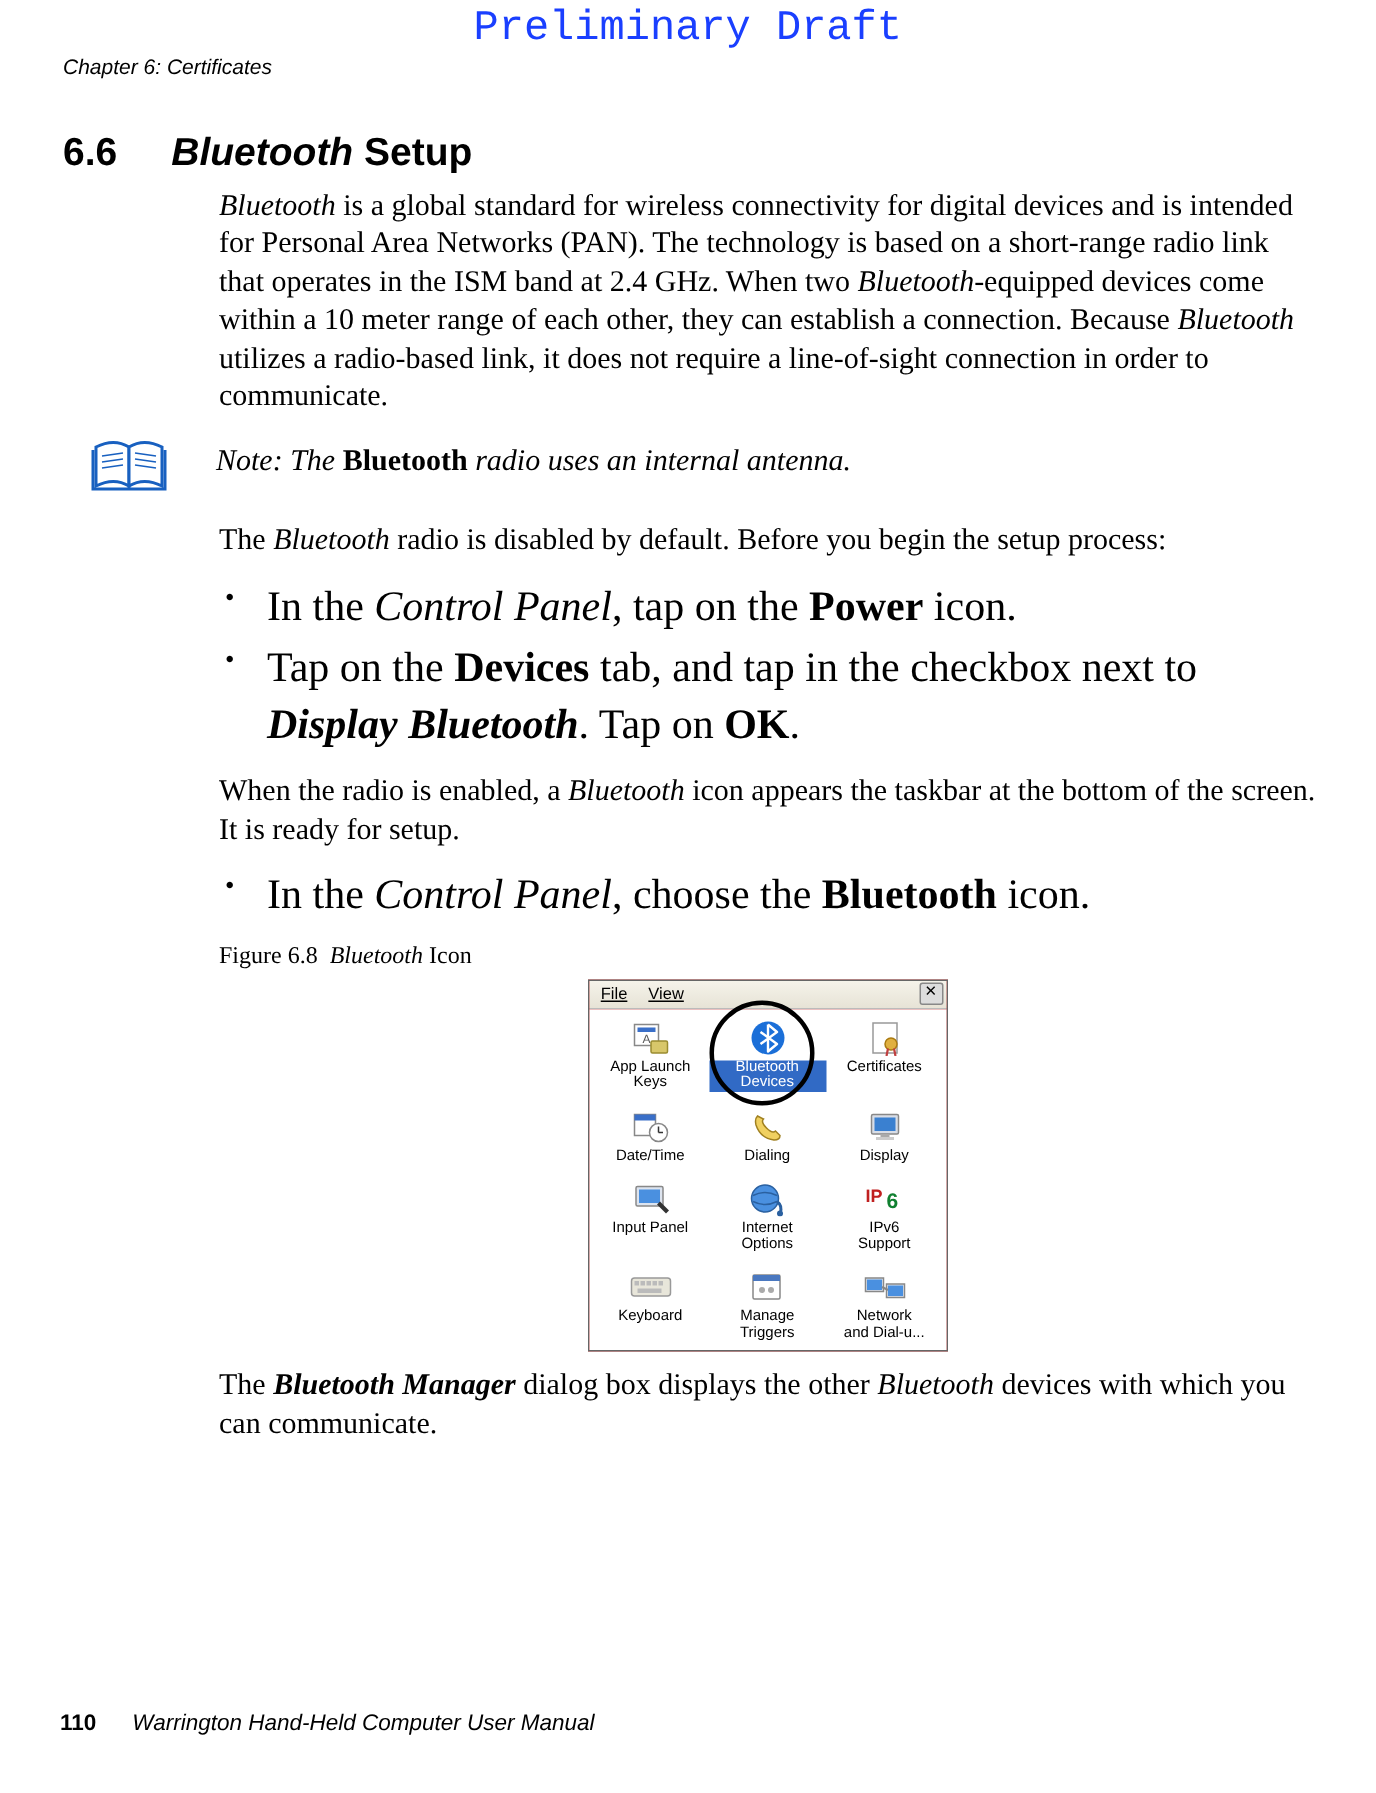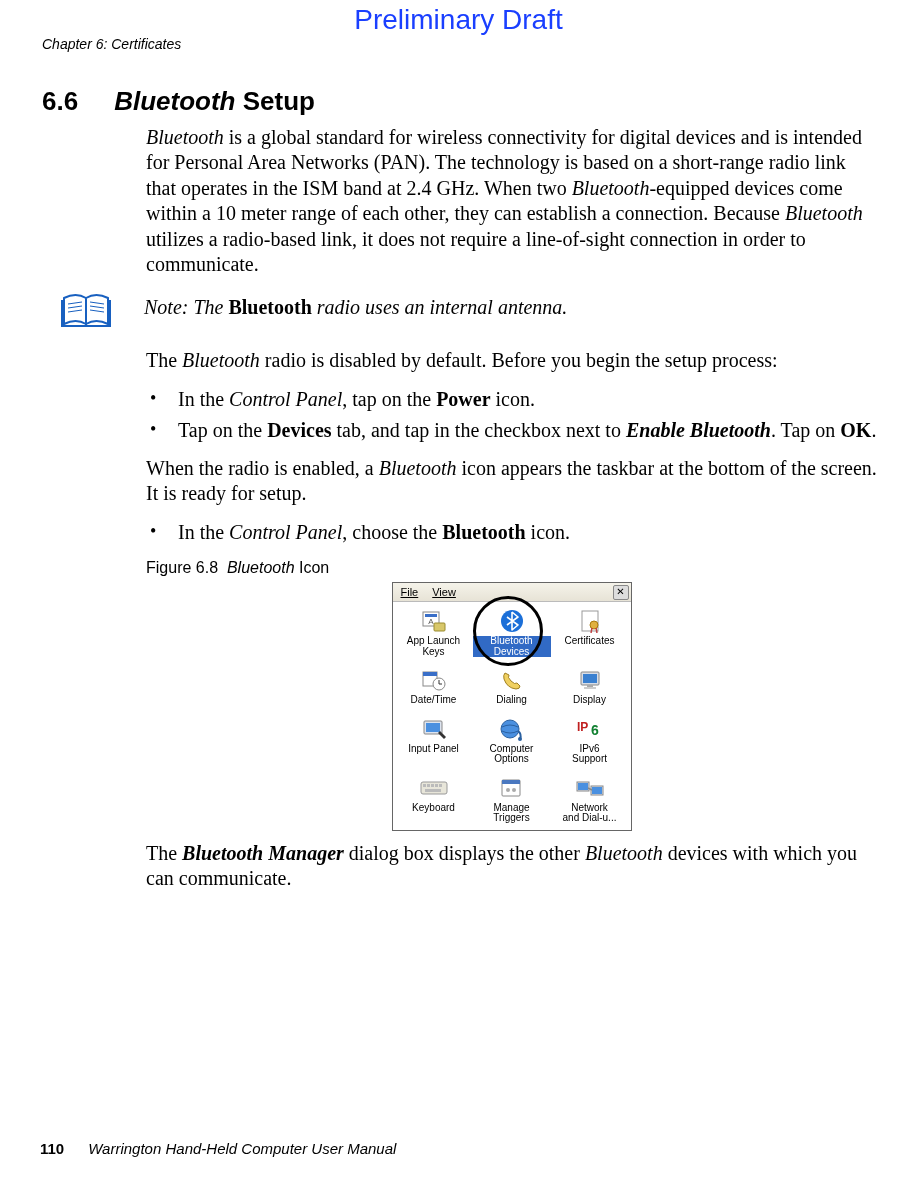--- a/index.html
+++ b/index.html
@@ -19,21 +19,21 @@
     box-sizing: border-box;
     padding: 0 40px 0 40px;
   }
   .watermark {
     position: absolute;
     top: 4px;
     left: 0;
     width: 100%;
     text-align: center;
     color: #1a3fff;
-    font-family: Liberation Sans, sans-serif;
+    font-family: Liberation Mono, monospace;
     font-size: 28px;
     font-weight: 400;
   }
   .run-head {
     font-family: "Trebuchet MS", Verdana, Arial, sans-serif;
     font-style: italic;
     font-size: 14px;
     line-height: 1.25;
     padding-top: 36px;
     padding-left: 2px;
@@ -74,32 +74,32 @@
   .note-text .bold { font-weight: bold; font-style: normal; }
   ul.bullets {
     list-style: none;
     padding: 0;
     margin: 0 0 12px 0;
   }
   ul.bullets li {
     position: relative;
     padding-left: 32px;
     margin: 4px 0;
-    font-size: 20px;
+    font-size: 28px;
     line-height: 1.35;
   }
   ul.bullets li::before {
     content: "•";
     position: absolute;
     left: 4px;
     top: 0;
     font-size: 18px;
   }
   .figure-caption {
-    font-family: Liberation Sans, sans-serif;
+    font-family: Liberation Serif, serif;
     font-size: 16px;
     margin: 4px 0 2px 0;
   }
   .figure-caption .num { font-style: normal; }
   .figure-caption .ital { font-style: italic; }
   .figure-caption .nonital { font-style: normal; }
   .figure-area {
     width: 100%;
     display: flex;
     justify-content: center;
@@ -228,21 +228,21 @@
 
   <div class="body">
     <p>
       <span>The </span><span class="ital">Bluetooth</span><span> radio is disabled by default. Before you begin the setup process:</span>
     </p>
     <ul class="bullets">
       <li>
         <span>In the </span><span class="ital">Control Panel</span><span>, tap on the </span><span class="bold">Power</span><span> icon.</span>
       </li>
       <li>
-        <span>Tap on the </span><span class="bold">Devices</span><span> tab, and tap in the checkbox next to </span><span class="bolditalic">Enable Bluetooth</span><span>. Tap on </span><span class="bold">OK</span><span>.</span>
+        <span>Tap on the </span><span class="bold">Devices</span><span> tab, and tap in the checkbox next to </span><span class="bolditalic">Display Bluetooth</span><span>. Tap on </span><span class="bold">OK</span><span>.</span>
       </li>
     </ul>
     <p>
       <span>When the radio is enabled, a </span><span class="ital">Bluetooth</span><span> icon appears the taskbar at the bottom of the screen. It is ready for setup.</span>
     </p>
     <ul class="bullets">
       <li>
         <span>In the </span><span class="ital">Control Panel</span><span>, choose the </span><span class="bold">Bluetooth</span><span> icon.</span>
       </li>
     </ul>
@@ -346,21 +346,21 @@
 
             <div class="cp-item">
               <div class="ic">
                 <svg width="28" height="24" viewBox="0 0 28 24">
                     <circle cx="12" cy="12" r="9" fill="#4a90e0" stroke="#2a60a0"></circle>
                     <path d="M4 10 Q12 6 20 10 M4 14 Q12 18 20 14" stroke="#2a60a0" fill="none"></path>
                     <path d="M20 14 Q24 17 22 22" stroke="#2a60a0" stroke-width="2" fill="none"></path>
                     <circle cx="22" cy="22" r="2" fill="#2a60a0"></circle>
                   </svg>
               </div>
-              <div><span>Computer</span><br><span>Options</span></div>
+              <div><span>Internet</span><br><span>Options</span></div>
             </div>
 
             <div class="cp-item">
               <div class="ic">
                 <svg width="30" height="24" viewBox="0 0 30 24">
                     <text x="2" y="14" font-size="12" font-weight="bold" font-family="Arial" fill="#c02020">IP</text>
                     <text x="16" y="18" font-size="14" font-weight="bold" font-family="Arial" fill="#108030">6</text>
                   </svg>
               </div>
               <div><span>IPv6</span><br><span>Support</span></div>

